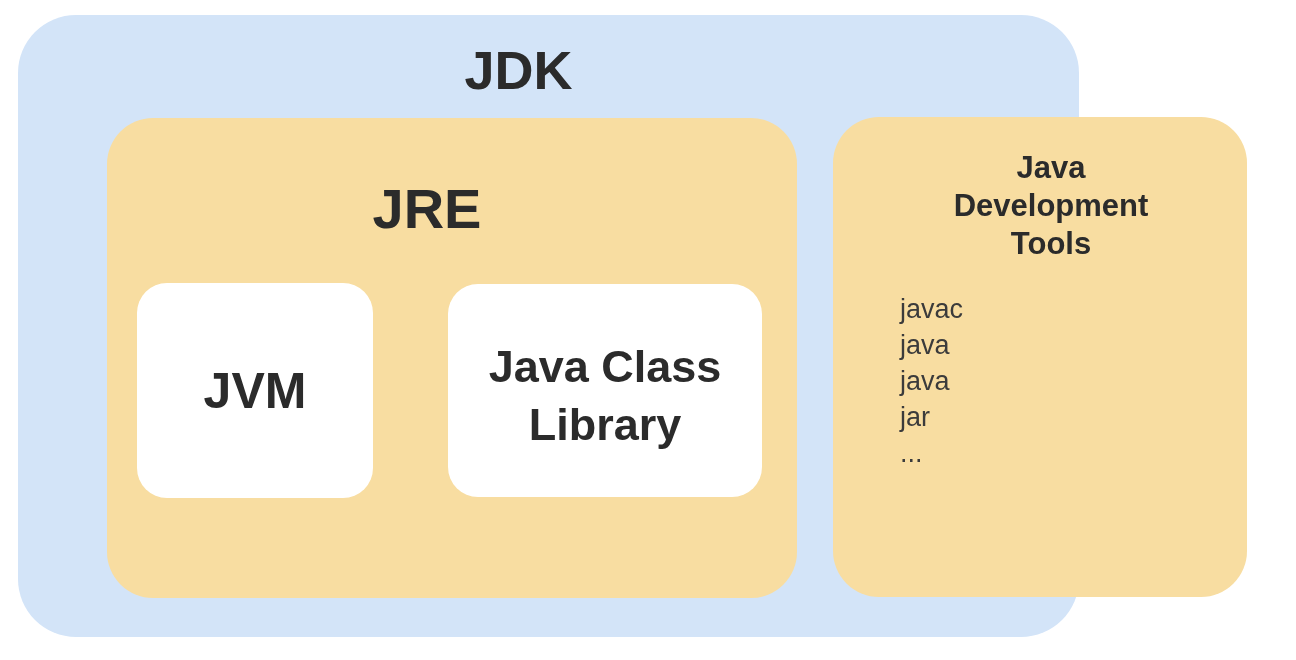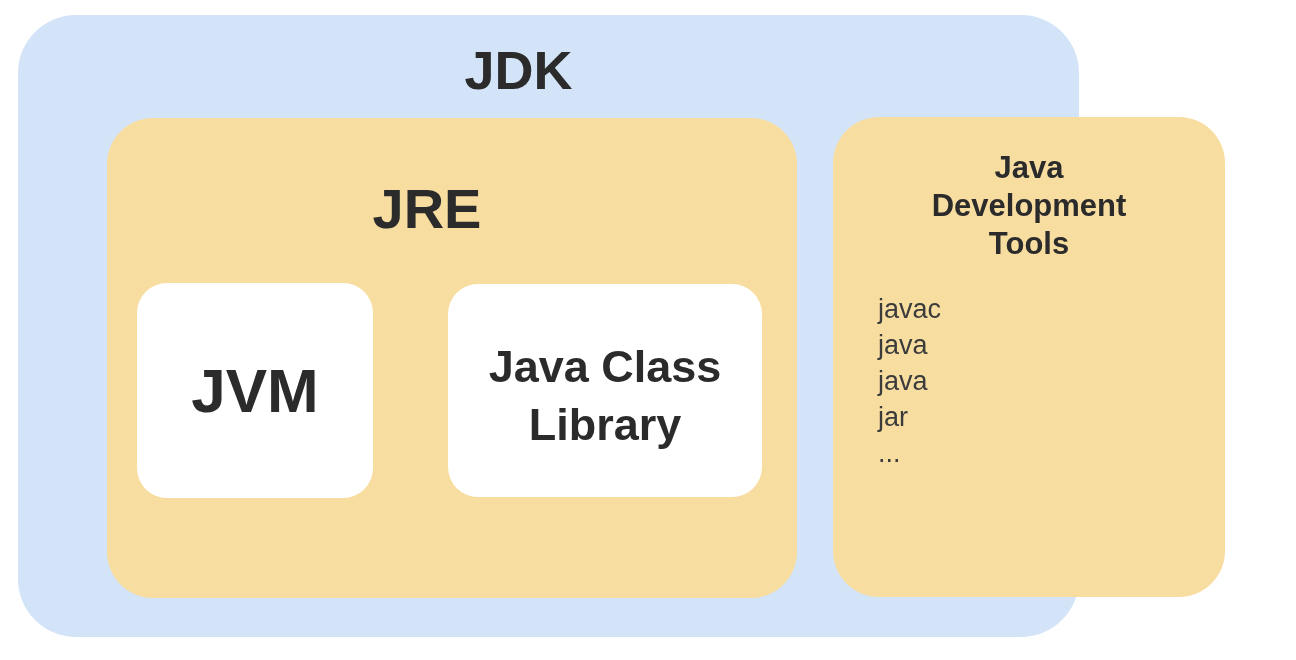--- a/index.html
+++ b/index.html
@@ -64,21 +64,21 @@
     justify-content: center;
     text-align: center;
     font-weight: 700;
     color: var(--text, #2b2b2b);
   }
   .jvm-box {
     left: 30px;
     top: 165px;
     width: 236px;
     height: 215px;
-    font-size: 62px;
+    font-size: 50px;
   }
   .jcl-box {
     left: 341px;
     top: 166px;
     width: 314px;
     height: 213px;
     font-size: 45px;
     line-height: 1.3;
   }
   .jcl-box span {
@@ -87,20 +87,21 @@
     margin-top: 11px;
   }
   .tools-box {
     position: absolute;
     left: 815px;
     top: 102px;
     width: 392px;
     height: 480px;
     background: var(--panel_bg, #f8dda1);
     border-radius: 46px;
+    padding-left: 22px;
   }
   .tools-title {
     margin: 32px auto 0 auto;
     width: 230px;
     text-align: center;
     font-size: 31px;
     line-height: 38px;
     font-weight: 700;
     color: var(--text, #2b2b2b);
   }

